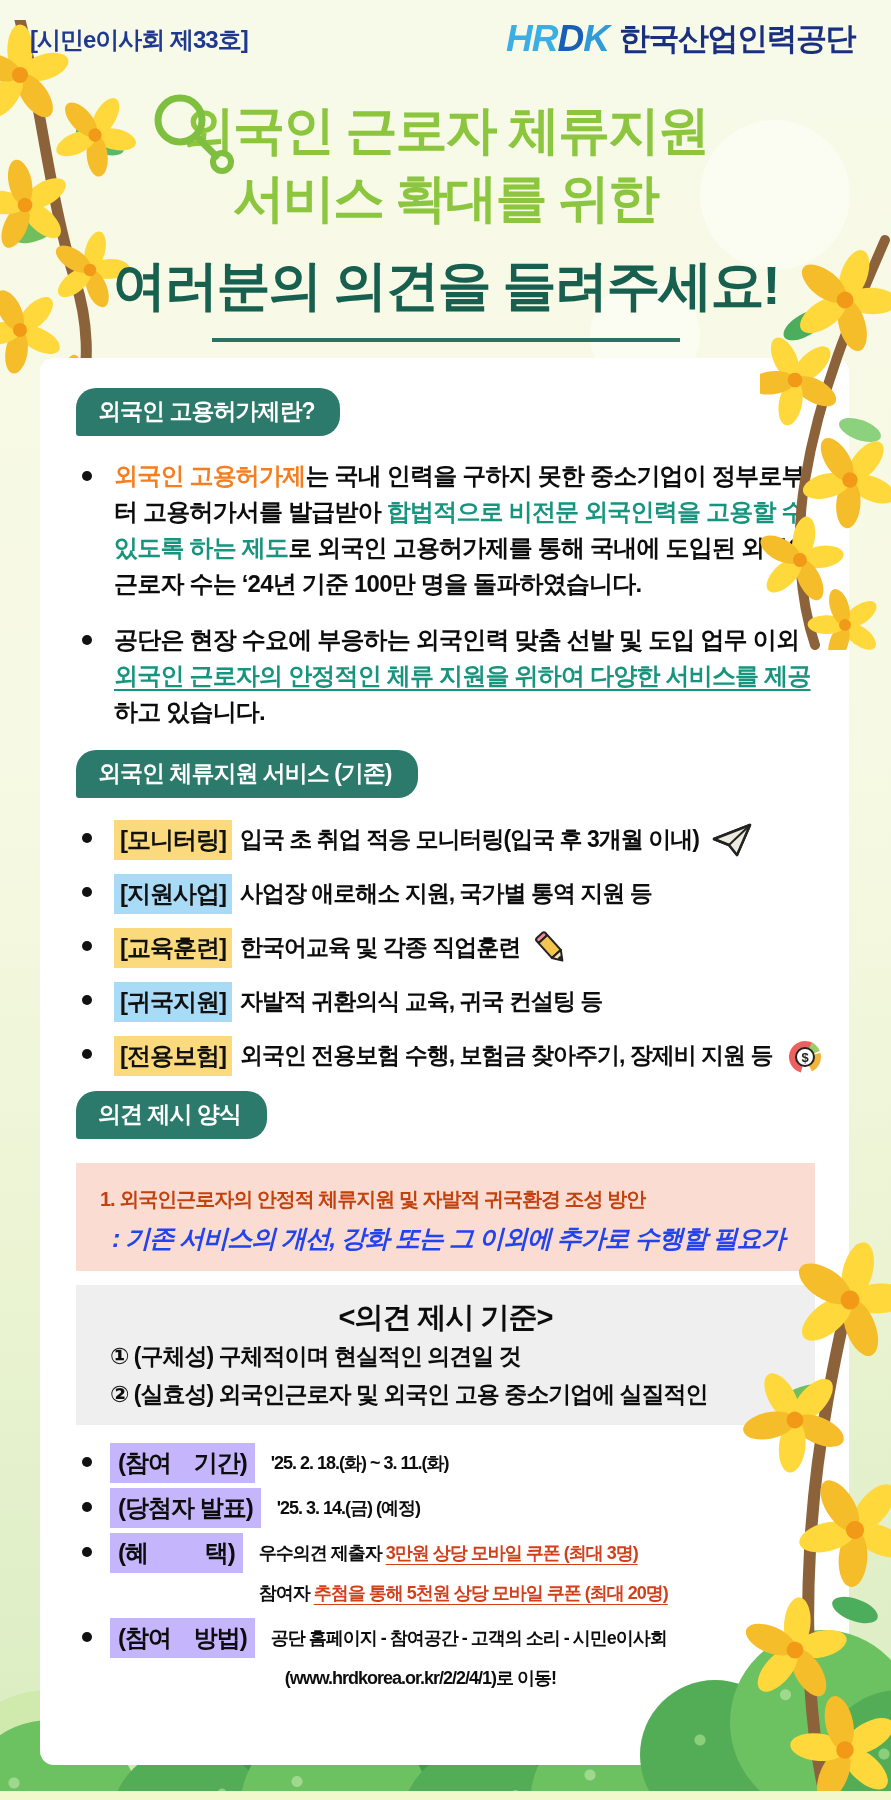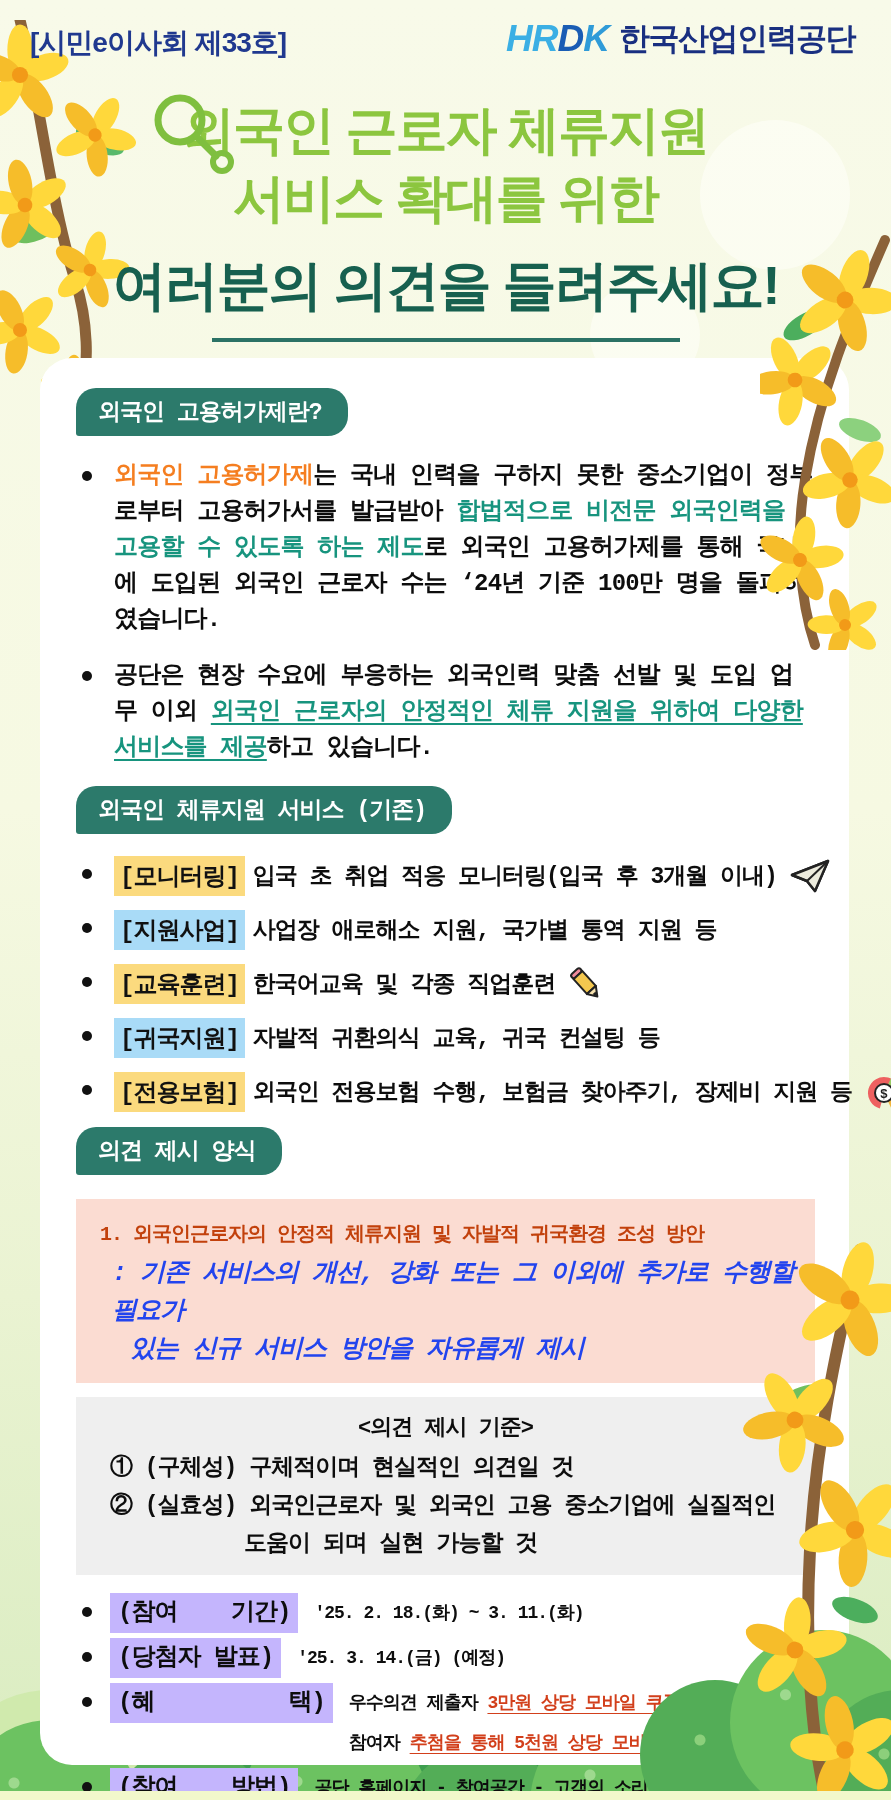--- a/index.html
+++ b/index.html
@@ -4,36 +4,36 @@
 <style>
   html,body{margin:0;padding:0;}
   .poster{
     position:relative; width:891px; height:1800px; overflow:hidden;
     font-family:"Liberation Sans","DejaVu Sans",sans-serif;
     background:linear-gradient(180deg,#f8fae9 0%,#f6f9e2 45%,#eaf3d2 72%,#d9ecc0 100%);
   }
   .blob{position:absolute;border-radius:50%;background:rgba(255,255,250,.55);}
   
   .hdr{position:absolute;top:18px;left:0;width:100%;z-index:4;}
-  .issue{position:absolute;left:30px;top:6px;font-size:28px;font-weight:bold;color:#20398f;letter-spacing:-1px;}
+  .issue{position:absolute;left:30px;top:6px;font-size:24px;font-weight:bold;color:#20398f;letter-spacing:-1px;}
   .logo{position:absolute;right:36px;top:0;display:flex;align-items:center;gap:10px;}
   .logo .mark{font-size:37px;font-weight:bold;letter-spacing:-1px;font-style:italic;}
   .logo .mark .l1{color:#3bafe4;} .logo .mark .l2{color:#3bafe4;}
   .logo .mark .l3{color:#1a5db4;} .logo .mark .l4{color:#2f9bd8;}
   .logo .org{font-size:31px;font-weight:bold;color:#192f80;letter-spacing:-1.5px;}
   
   .titleblock{position:absolute;top:96px;left:0;width:100%;text-align:center;z-index:2;}
   .t-green{font-size:52px;line-height:68px;font-weight:bold;color:#8cc63f;letter-spacing:-2px;margin:0;}
   .t-teal{font-size:54px;line-height:74px;font-weight:bold;color:#17604f;letter-spacing:-2px;margin:16px;}
   .t-underline{width:468px;height:4px;background:#2b7265;margin:4px auto 0;}
   .magnifier{position:absolute;left:142px;top:-12px;}
   
   .card{
     position:absolute;left:40px;top:358px;width:809px;height:1407px;box-sizing:border-box;
-    background:#ffffff;border-radius:32px;padding:30px 34px 0 36px;z-index:3;font-family:Liberation Mono, monospace;
+    background:#ffffff;border-radius:14px;padding:30px 34px 0 36px;z-index:3;
   }
   .badge{
     display:table;background:#2c7a6b;color:#fff;font-size:23px;font-weight:bold;
     letter-spacing:-1px;padding:8px 26px 9px 22px;border-radius:20px 20px 20px 3px;
   }
   
   .bullets{list-style:none;margin:22px 0 0;padding:0;font-size:24px;line-height:36px;letter-spacing:-0.8px;color:#0d0d0d;font-weight:600;}
   .bullets li{position:relative;padding-left:38px;margin-bottom:20px;}
   .dot{position:absolute;left:6px;top:13px;width:10px;height:10px;border-radius:50%;background:#111;}
   .seg-orange{color:#f57e20;font-weight:bold;}
@@ -46,21 +46,21 @@
   .tag{font-size:24px;font-weight:bold;letter-spacing:-1px;padding:4px 6px;color:#111;}
   .hl-y{background:#fbda7e;} .hl-b{background:#a9dbf7;}
   .svc .txt{font-size:23px;letter-spacing:-1px;color:#0d0d0d;font-weight:600;margin-left:8px;}
   .svc svg{margin-left:12px;flex:none;}
   
   .pinkbox{margin-top:24px;background:#fbdcd2;padding:16px 20px 14px 24px;}
   .pinkbox .ptitle{font-size:20px;font-weight:bold;letter-spacing:-1px;color:#c2410c;line-height:40px;white-space:nowrap;}
   .pinkbox .pnote{font-size:25px;font-style:italic;font-weight:bold;color:#2244ee;letter-spacing:-1px;line-height:38px;padding-left:12px;}
   .pinkbox .pnote2{padding-left:30px;}
   .graybox{margin-top:14px;background:#efefef;padding:12px 20px;}
-  .graybox .gtitle{text-align:center;font-size:22px;font-weight:bold;color:#0d0d0d;line-height:40px;letter-spacing:-1px;}
+  .graybox .gtitle{text-align:center;font-size:29px;font-weight:bold;color:#0d0d0d;line-height:40px;letter-spacing:-1px;}
   .graybox .gitem{font-size:23px;color:#0d0d0d;font-weight:600;letter-spacing:-1px;line-height:38px;padding-left:14px;white-space:nowrap;}
   .graybox .gitem2{padding-left:148px;}
   
   .win{list-style:none;margin:18px 0 0;padding:0;}
   .win li{position:relative;display:flex;align-items:flex-start;padding-left:34px;margin-bottom:5px;}
   .win .dot{top:14px;}
   .wlabel{flex:none;white-space:pre;background:#c4b5fd;font-size:24px;font-weight:bold;letter-spacing:-1px;color:#0d0d0d;padding:3px 8px;line-height:34px;}
   .wcontent{margin-left:16px;font-size:18px;font-weight:600;letter-spacing:-1px;color:#0d0d0d;line-height:40px;}
   .wline{white-space:nowrap;}
   .wred{color:#d23f1b;font-weight:bold;text-decoration:underline;text-underline-offset:5px;}
@@ -225,28 +225,26 @@
           <text x="20" y="26" text-anchor="middle" font-size="13" font-weight="bold" fill="#222">$</text>
         </svg>
       </li>
     </ul>
 
     <div class="badge" style="margin-top:16px;">의견 제시 양식</div>
 
     <div class="pinkbox">
       <div class="ptitle">1. 외국인근로자의 안정적 체류지원 및 자발적 귀국환경 조성 방안</div>
       <div class="pnote">: 기존 서비스의 개선, 강화 또는 그 이외에 추가로 수행할 필요가</div>
-      <div class="pnote pnote2">있는 신규 서비스 방안을 자유롭게 제시</div>
     </div>
 
     <div class="graybox">
       <div class="gtitle">&lt;의견 제시 기준&gt;</div>
       <div class="gitem">① (구체성) 구체적이며 현실적인 의견일 것</div>
       <div class="gitem">② (실효성) 외국인근로자 및 외국인 고용 중소기업에 실질적인</div>
-      <div class="gitem gitem2">도움이 되며 실현 가능할 것</div>
     </div>
 
 
     <ul class="win">
       <li>
         <span class="dot"></span>
         <span class="wlabel">(참여    기간)</span>
         <div class="wcontent">
             <div class="wline">'25. 2. 18.(화) ~  3. 11.(화)</div>
           </div>

